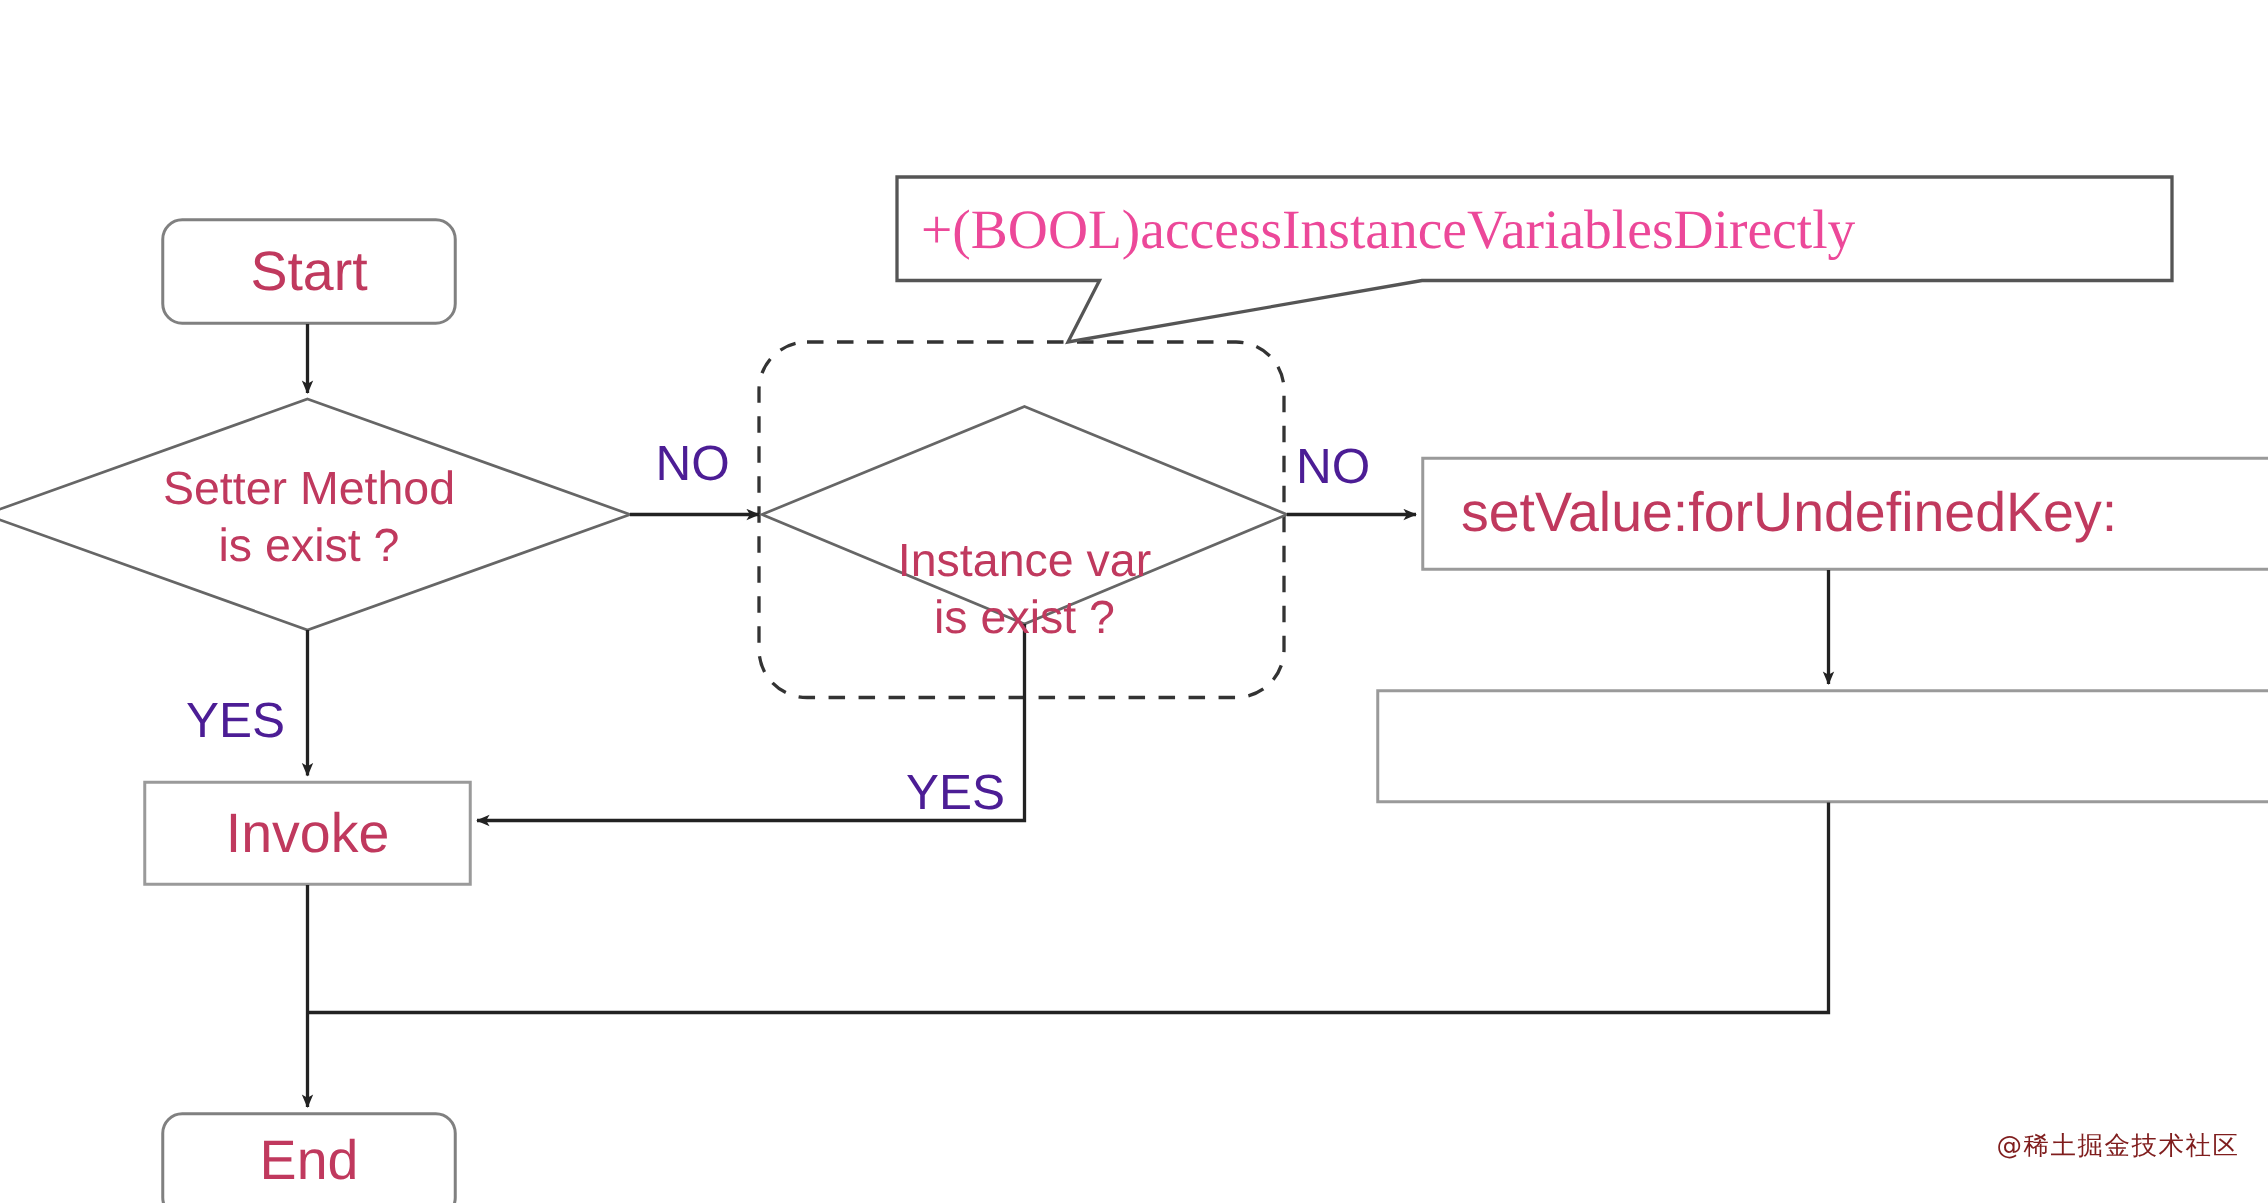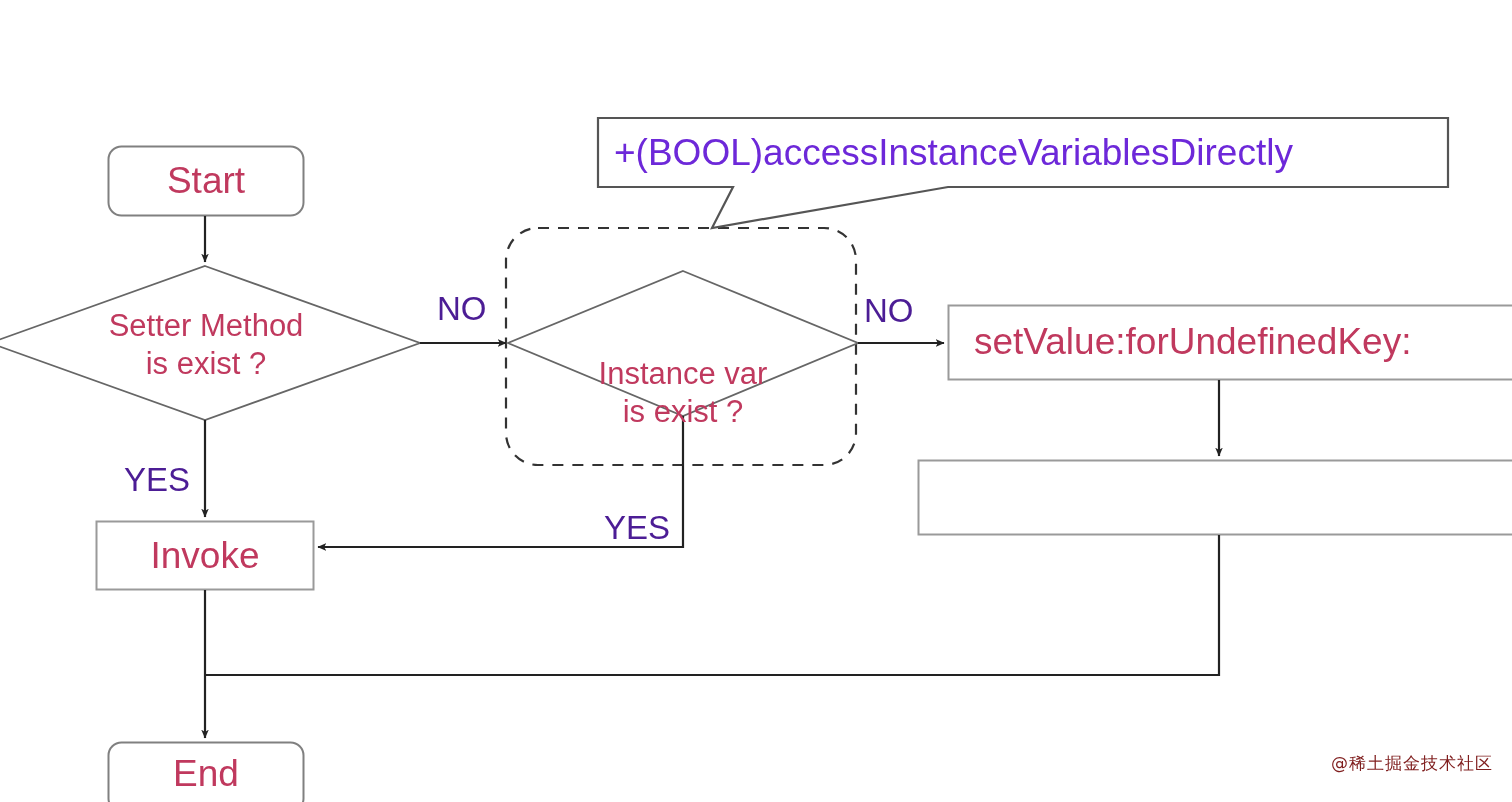--- a/index.html
+++ b/index.html
@@ -33,22 +33,22 @@
   }
   .edge-label {
     position: absolute;
     color: #4c1d95;
     font-family: "Liberation Sans", sans-serif;
     font-size: 33px;
     white-space: nowrap;
   }
   .callout-text {
     position: absolute;
-    color: #6d28d9;
-    font-family: Liberation Sans, sans-serif;
+    color: #ec4899;
+    font-family: Liberation Serif, serif;
     font-size: 37px;
     white-space: nowrap;
   }
   .watermark {
     position: absolute;
     color: #7f1d1d;
     font-family: "DejaVu Sans", sans-serif;
     font-size: 17px;
     white-space: nowrap;
     letter-spacing: 1px;

